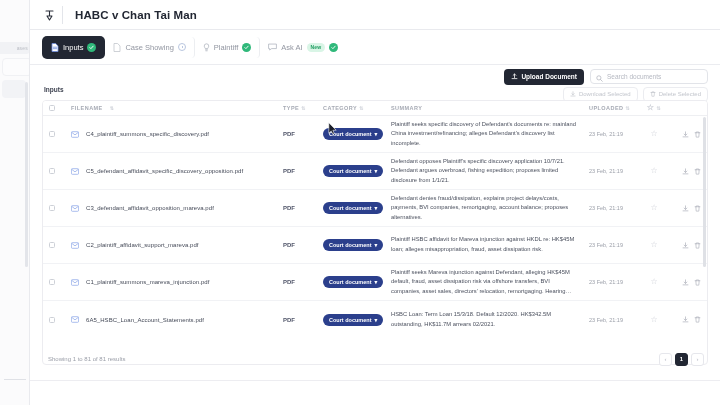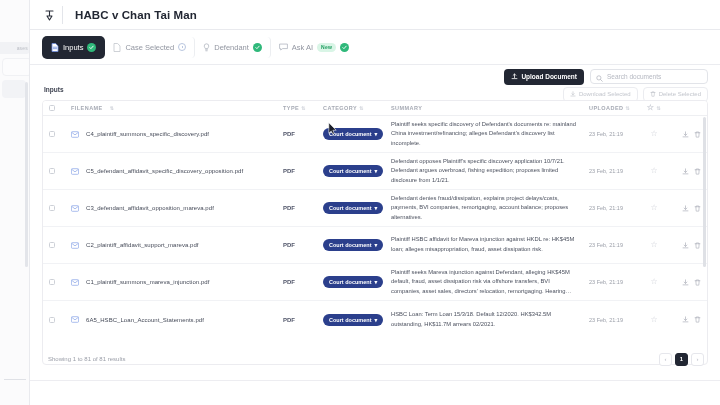--- a/index.html
+++ b/index.html
@@ -247,33 +247,33 @@
           </svg>
       </span>
     </div>
 
     <div class="tab">
       <span class="ticon">
         <svg width="8" height="9" viewBox="0 0 8 9" fill="none">
           <path d="M1 .5h3.6L7 2.9V8.5H1V.5z" fill="#fff" stroke="#c3c6cd" stroke-width=".8"></path>
         </svg>
       </span>
-      <span>Case Selected</span>
+      <span>Case Showing</span>
       <span class="clock"></span>
     </div>
 
 
     <div class="tab">
       <span class="ticon">
         <svg width="7" height="9" viewBox="0 0 8 10" fill="none">
           <path d="M4 .8a2.6 2.6 0 012.6 2.6c0 1.3-1 1.8-1.2 2.8H2.6C2.4 5.2 1.4 4.7 1.4 3.4A2.6 2.6 0 014 .8z" stroke="#a8adb8" stroke-width=".8"></path>
           <path d="M2.9 7.6h2.2M3.3 8.8h1.4" stroke="#a8adb8" stroke-width=".8" stroke-linecap="round"></path>
         </svg>
       </span>
-      <span>Defendant</span>
+      <span>Plaintiff</span>
       <span class="chk">
         <svg width="5" height="5" viewBox="0 0 6 6">
             <path d="M1 3.1l1.3 1.3L5 1.4" stroke="#fff" stroke-width="1.1" fill="none" stroke-linecap="round" stroke-linejoin="round"></path>
           </svg>
       </span>
     </div>
 
     <div class="tab">
       <span class="ticon">
         <svg width="9" height="8" viewBox="0 0 10 9" fill="none">

